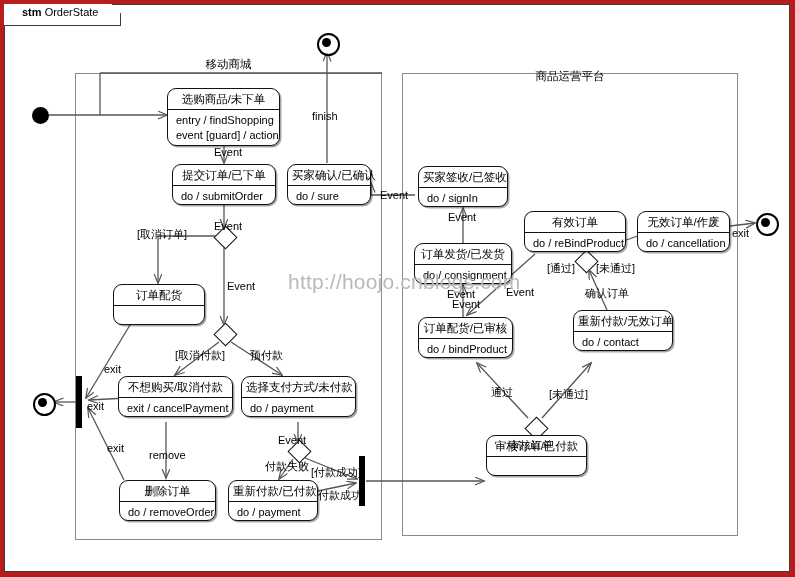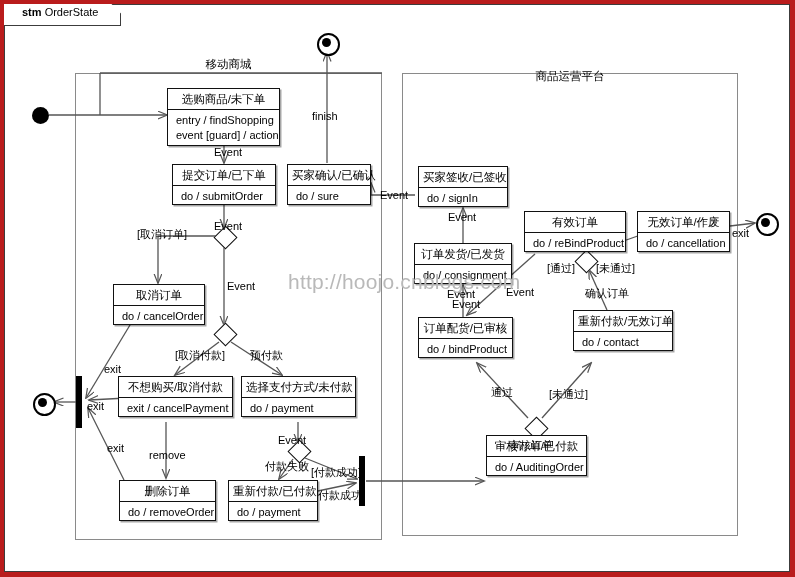--- a/index.html
+++ b/index.html
@@ -13,21 +13,21 @@
      padding:2px 22px 2px 18px;font-size:11px;white-space:nowrap;
      clip-path:polygon(0 0,calc(100% - 10px) 0,100% 10px,100% 100%,0 100%);}
   .frame-tab b{font-weight:bold;}
   .frame-tab span.ttl{font-weight:normal;}
 
   
   .region{position:absolute;border:1.2px solid #8a8a8a;box-sizing:border-box;background:transparent;}
   .region-title{position:absolute;font-size:11.5px;color:#000;white-space:nowrap;text-align:center;}
 
   
-  .state{position:absolute;box-sizing:border-box;border:1.6px solid #111;border-radius:0;background:#fff;
+  .state{position:absolute;box-sizing:border-box;border:1.6px solid #111;border-radius:9px;background:#fff;
      box-shadow:1.5px 1.5px 0 rgba(0,0,0,0.35);}
   .state .name{font-size:11.5px;text-align:center;padding:3px 4px 3px;border-bottom:1.3px solid #111;white-space:nowrap;line-height:14px;}
   .state .body{font-size:11px;padding:3px 8px;line-height:15px;white-space:nowrap;}
 
   
   .initial{position:absolute;width:17px;height:17px;border-radius:50%;background:#000;}
   .final{position:absolute;width:19px;height:19px;border-radius:50%;background:#fff;border:2.2px solid #000;}
   .final::after{content:"";position:absolute;left:2.5px;top:2.5px;width:9.5px;height:9.5px;border-radius:50%;background:#000;}
   .bar{position:absolute;background:#000;}
   .choice{position:absolute;width:15px;height:15px;background:#fff;border:1.4px solid #111;transform:rotate(45deg);}
@@ -153,22 +153,21 @@
     <div class="name">提交订单/已下单</div>
     <div class="body">do / submitOrder</div>
   </div>
 
   <div class="state" style="left:287px;top:164px;width:84px;height:41px;">
     <div class="name">买家确认/已确认</div>
     <div class="body">do / sure</div>
   </div>
 
   <div class="state" style="left:113px;top:284px;width:92px;height:41px;">
-    <div class="name">取消订单</div>
-    <div class="body">do / cancelOrder</div>
+    <div class="name">订单配货</div>
   </div>
 
   <div class="state" style="left:118px;top:376px;width:115px;height:41px;">
     <div class="name">不想购买/取消付款</div>
     <div class="body">exit / cancelPayment</div>
   </div>
 
   <div class="state" style="left:241px;top:376px;width:115px;height:41px;">
     <div class="name">选择支付方式/未付款</div>
     <div class="body">do / payment</div>
@@ -209,21 +208,20 @@
     <div class="body">do / cancellation</div>
   </div>
 
   <div class="state" style="left:573px;top:310px;width:100px;height:41px;">
     <div class="name">重新付款/无效订单</div>
     <div class="body">do / contact</div>
   </div>
 
   <div class="state" style="left:486px;top:435px;width:101px;height:41px;">
     <div class="name">审核订单/已付款</div>
-    <div class="body">do / AuditingOrder</div>
   </div>
 
   <div class="lbl" style="left:312px;top:110px;">finish</div>
   <div class="lbl" style="left:214px;top:146px;">Event</div>
   <div class="lbl" style="left:214px;top:220px;">Event</div>
   <div class="lbl" style="left:137px;top:228px;">[取消订单]</div>
   <div class="lbl" style="left:227px;top:280px;">Event</div>
   <div class="lbl" style="left:175px;top:349px;">[取消付款]</div>
   <div class="lbl" style="left:250px;top:349px;">预付款</div>
   <div class="lbl" style="left:104px;top:363px;">exit</div>

